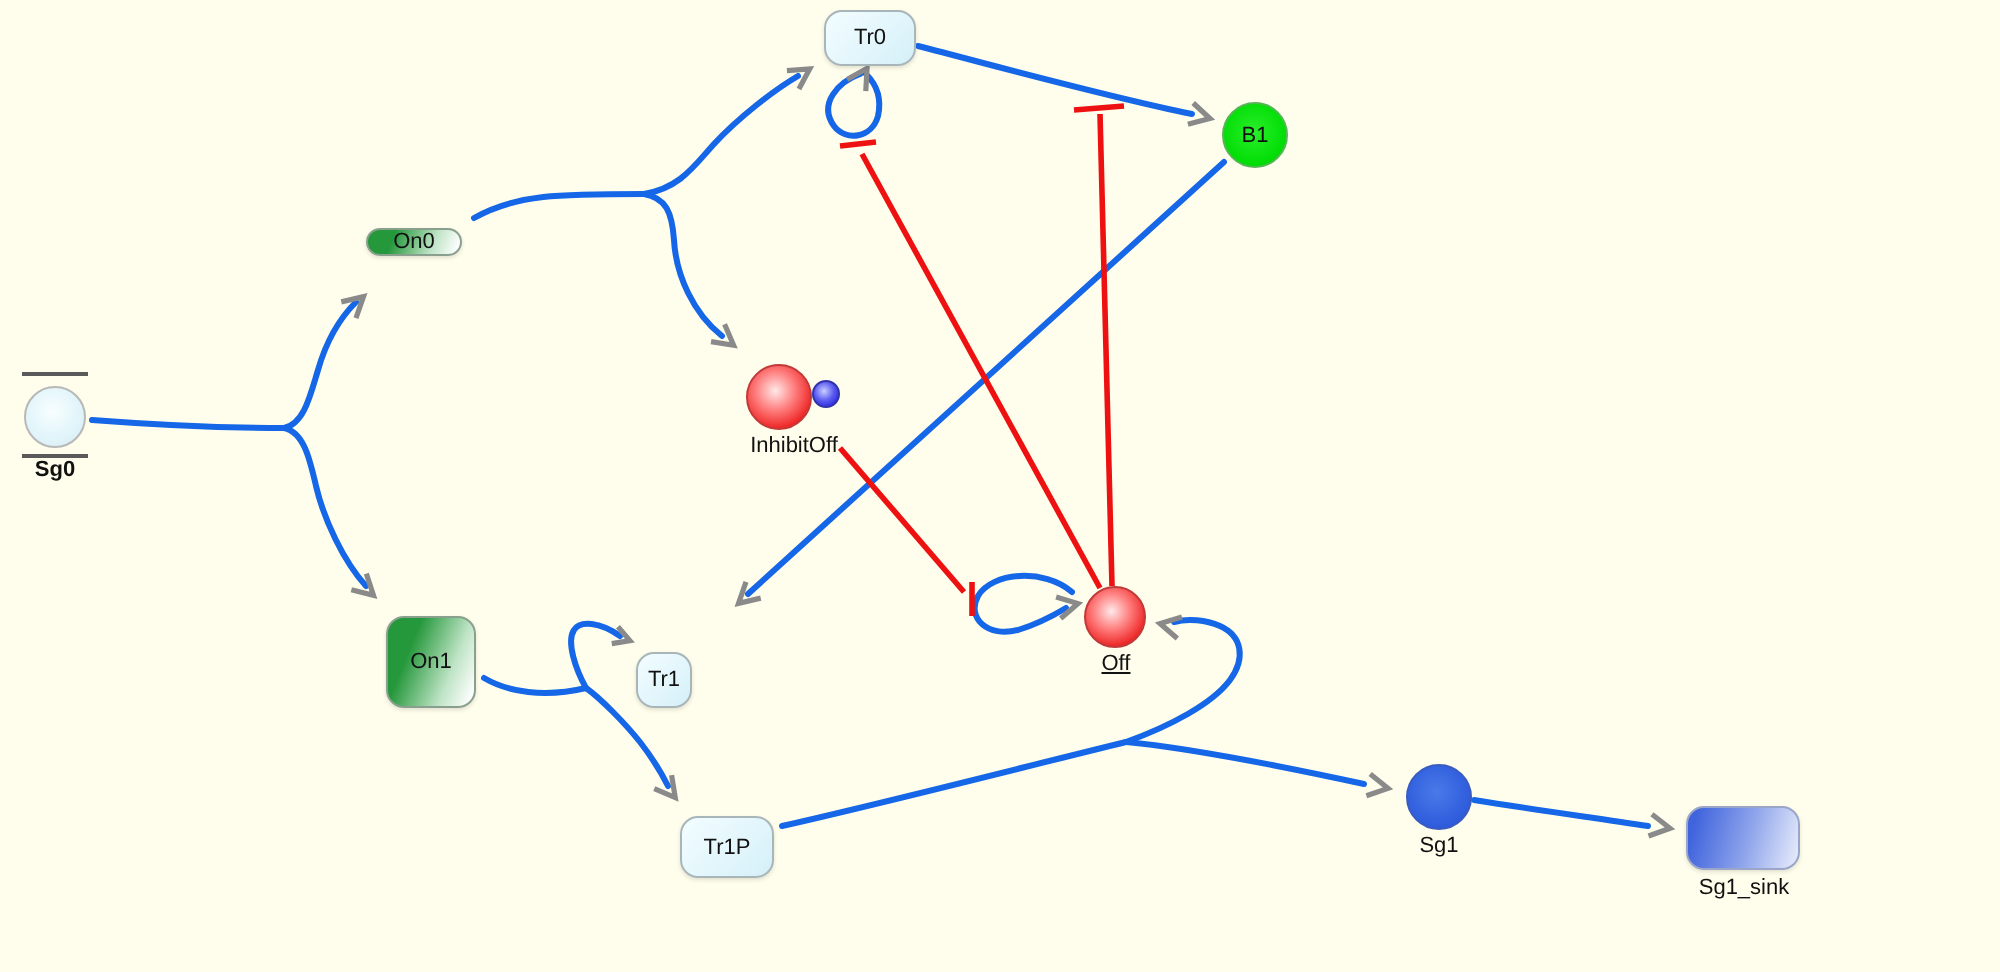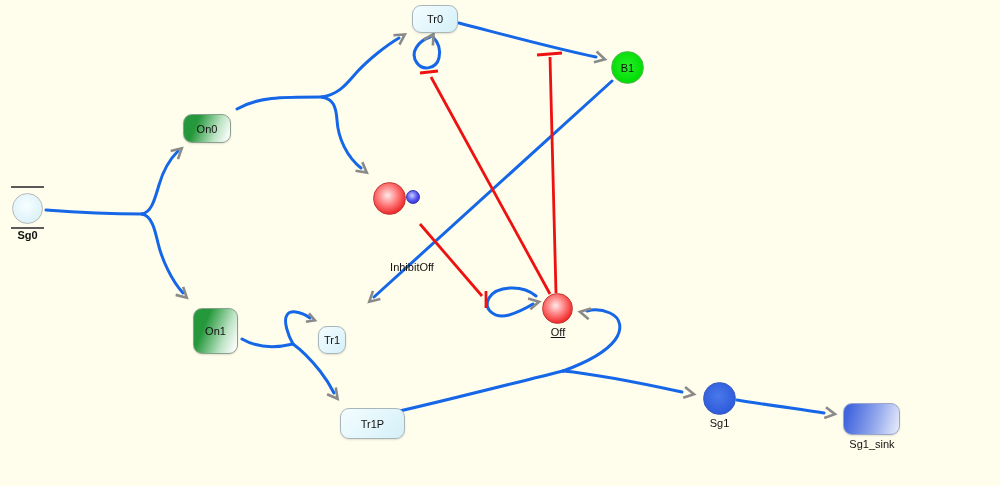--- a/index.html
+++ b/index.html
@@ -86,48 +86,48 @@
       <path class="red-edge" d="M 420,224 L 482,296"></path>
       <path class="red-edge" d="M 486,291 L 486,308"></path>
     </g>
   </svg>
 
   <div class="sg0-line" style="left:11px; top:186px; width:33px;"></div>
   <div class="node circle-node sg0-circle" style="left:12px; top:193px; width:31px; height:31px;"></div>
   <div class="sg0-line" style="left:11px; top:227px; width:33px;"></div>
   <div class="node-label" style="left:7px; top:229px; width:41px;font-weight:bold;">Sg0</div>
 
-  <div class="node rect-node green-grad" style="left:183px; top:114px; width:48px; height:29px;">
+  <div class="node rect-node green-grad" style="left:183px; top:114px; width:48px; height:14px;">
     <span>On0</span>
   </div>
 
   <div class="node rect-node cyan-grad" style="left:412px; top:5px; width:46px; height:28px;">
     <span>Tr0</span>
   </div>
 
   <div class="node circle-node b1-circle" style="left:611px; top:51px; width:33px; height:33px;text-align:center;">
     <span>B1</span>
   </div>
 
   <div class="node circle-node red-sphere" style="left:373px; top:182px; width:33px; height:33px;"></div>
   <div class="node circle-node blue-sphere" style="left:406px; top:190px; width:14px; height:14px;"></div>
-  <div class="node-label" style="left:374px; top:217px; width:76px;margin-top:44px;">InhibitOff</div>
+  <div class="node-label" style="left:359px; top:217px; width:76px;">InhibitOff</div>
 
   <div class="node circle-node red-sphere" style="left:542px; top:293px; width:31px; height:31px;"></div>
   <div class="node-label" style="left:538px; top:326px; width:40px;text-decoration:underline;">Off</div>
 
   <div class="node rect-node green-grad" style="left:193px; top:308px; width:45px; height:46px;">
     <span>On1</span>
   </div>
 
   <div class="node rect-node cyan-grad" style="left:318px; top:326px; width:28px; height:28px;">
     <span>Tr1</span>
   </div>
 
-  <div class="node rect-node cyan-grad" style="left:340px; top:408px; width:65px; height:31px;">
+  <div class="node rect-node cyan-grad" style="left:340px; top:408px; width:47px; height:31px;">
     <span>Tr1P</span>
   </div>
 
   <div class="node circle-node sg1-circle" style="left:703px; top:382px; width:33px; height:33px;"></div>
   <div class="node-label" style="left:699px; top:417px; width:41px;">Sg1</div>
 
   <div class="node rect-node sink-grad" style="left:843px; top:403px; width:57px; height:32px;"></div>
   <div class="node-label" style="left:841px; top:438px; width:62px;text-align:center;">Sg1_sink</div>
 
 </div>

